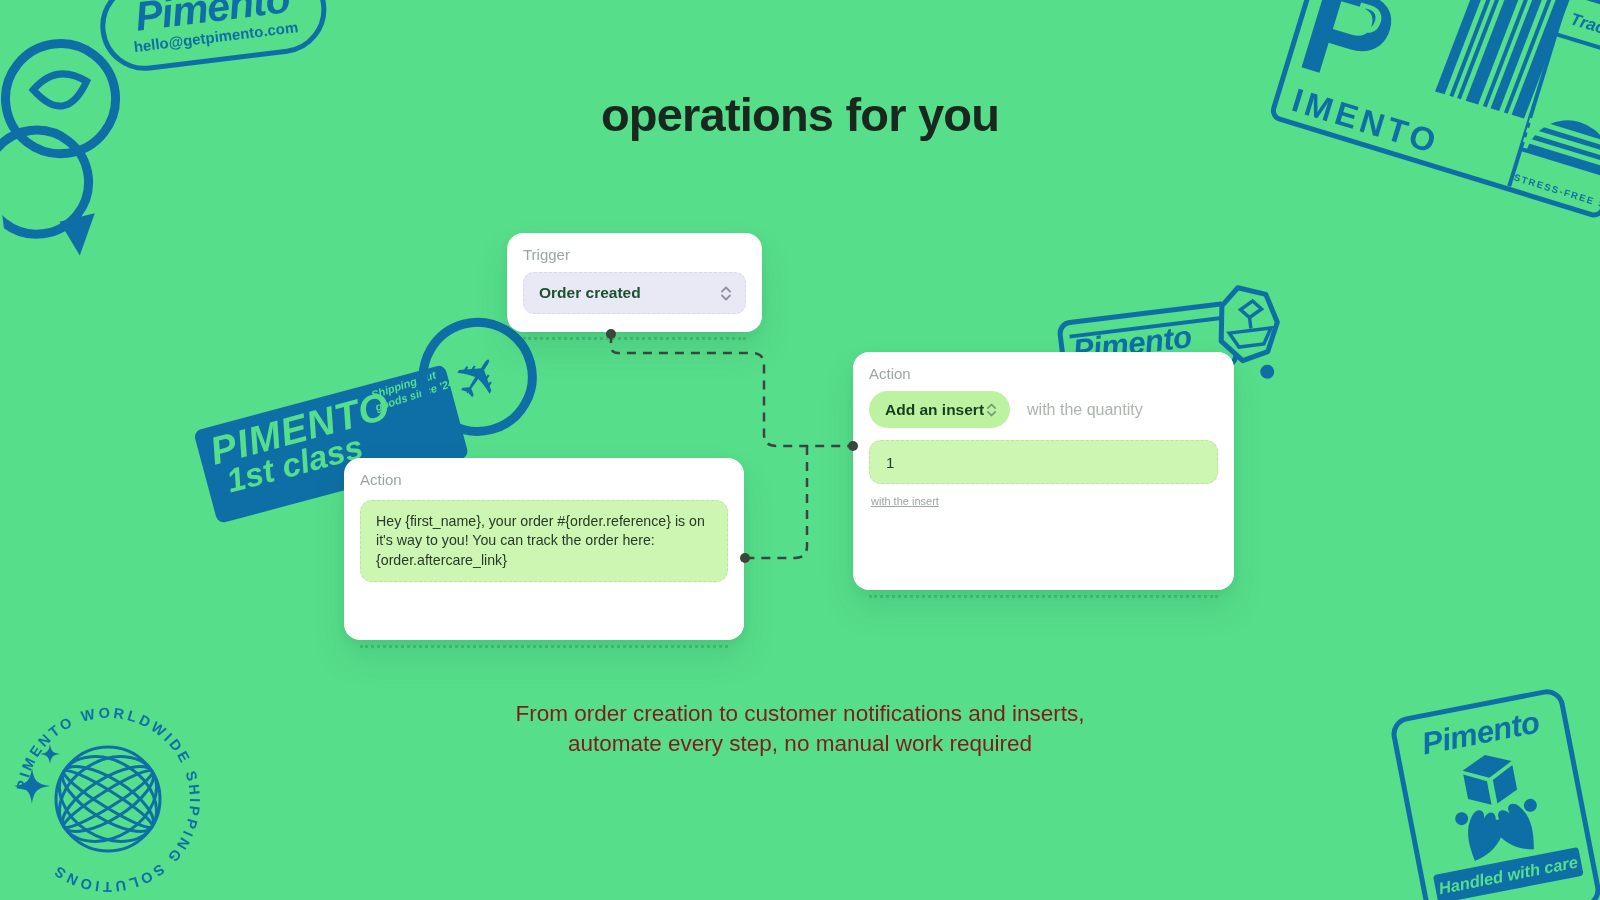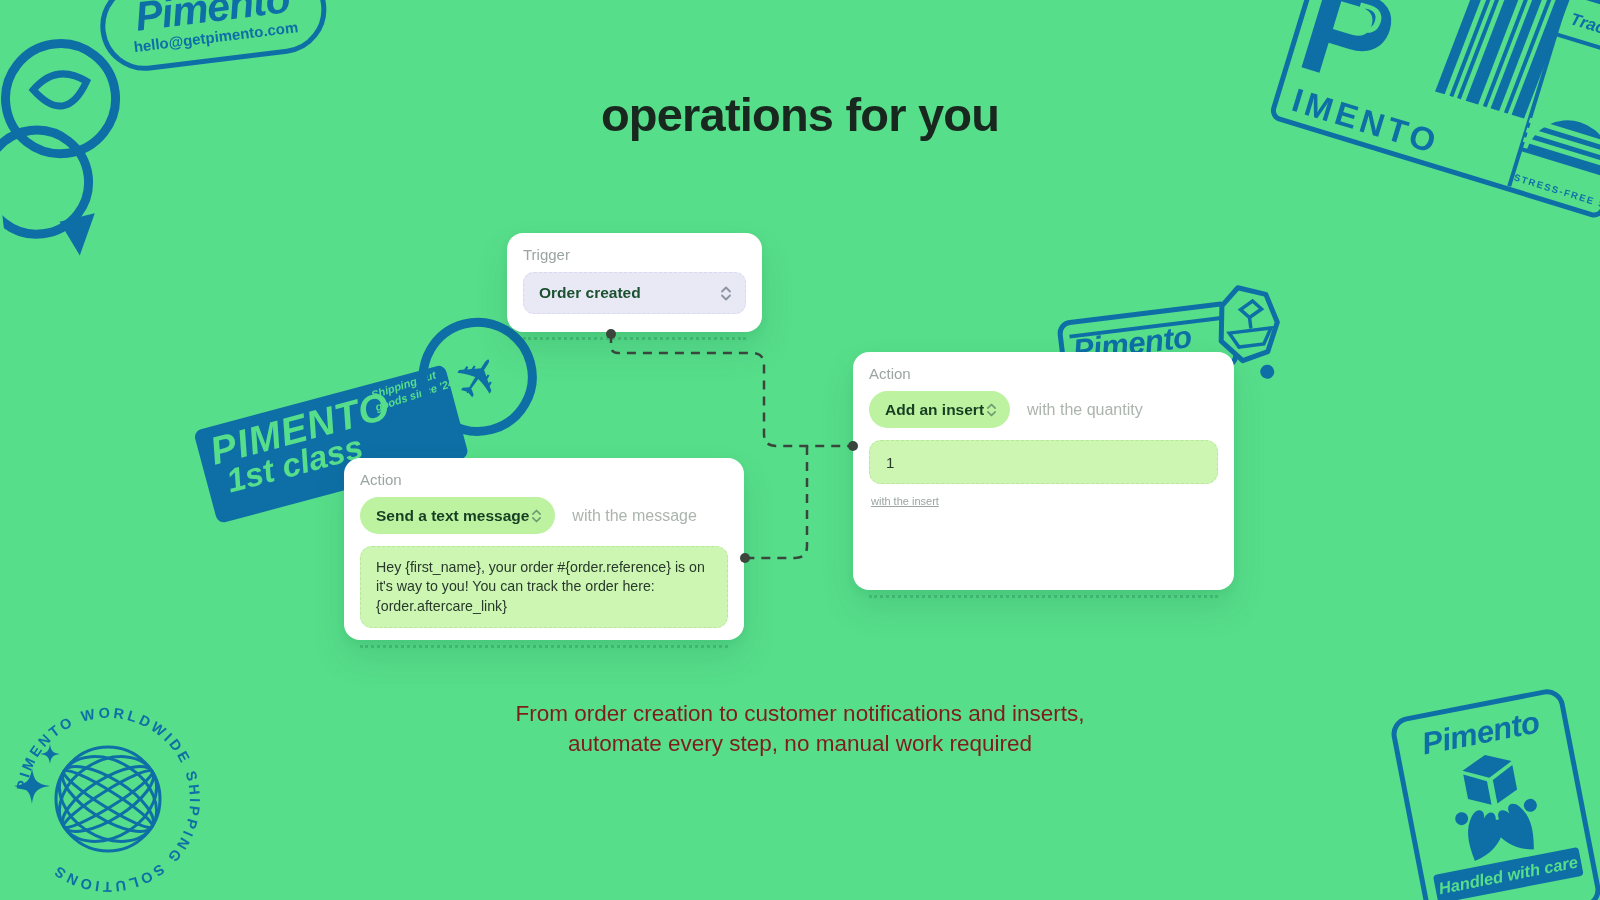--- a/index.html
+++ b/index.html
@@ -276,29 +276,20 @@
   <div class="dd-lavender">
     <span>Order created</span>
     <svg class="chev" width="12" height="15" viewBox="0 0 12 15">
       <path d="M2 5.5 L6 1.5 L10 5.5 M2 9.5 L6 13.5 L10 9.5" stroke="#8B93A3" stroke-width="1.8" fill="none" stroke-linecap="round" stroke-linejoin="round"></path>
     </svg>
   </div>
 </div>
 
 <div class="card" id="message-card">
   <div class="card-label">Action</div>
-  <div class="row">
-    <div class="dd-green">
-      <span>Send a text message</span>
-      <svg class="chev" width="11" height="14" viewBox="0 0 12 15">
-        <path d="M2 5.5 L6 1.5 L10 5.5 M2 9.5 L6 13.5 L10 9.5" stroke="#6F9B72" stroke-width="1.8" fill="none" stroke-linecap="round" stroke-linejoin="round"></path>
-      </svg>
-    </div>
-    <span class="hint">with the message</span>
-  </div>
   <div class="msgbox">Hey {first_name}, your order #{order.reference} is on it's way to you! You can track the order here: {order.aftercare_link}</div>
 </div>
 
 <div class="card" id="insert-card">
   <div class="card-label">Action</div>
   <div class="row">
     <div class="dd-green">
       <span>Add an insert</span>
       <svg class="chev" width="11" height="14" viewBox="0 0 12 15">
         <path d="M2 5.5 L6 1.5 L10 5.5 M2 9.5 L6 13.5 L10 9.5" stroke="#6F9B72" stroke-width="1.8" fill="none" stroke-linecap="round" stroke-linejoin="round"></path>

